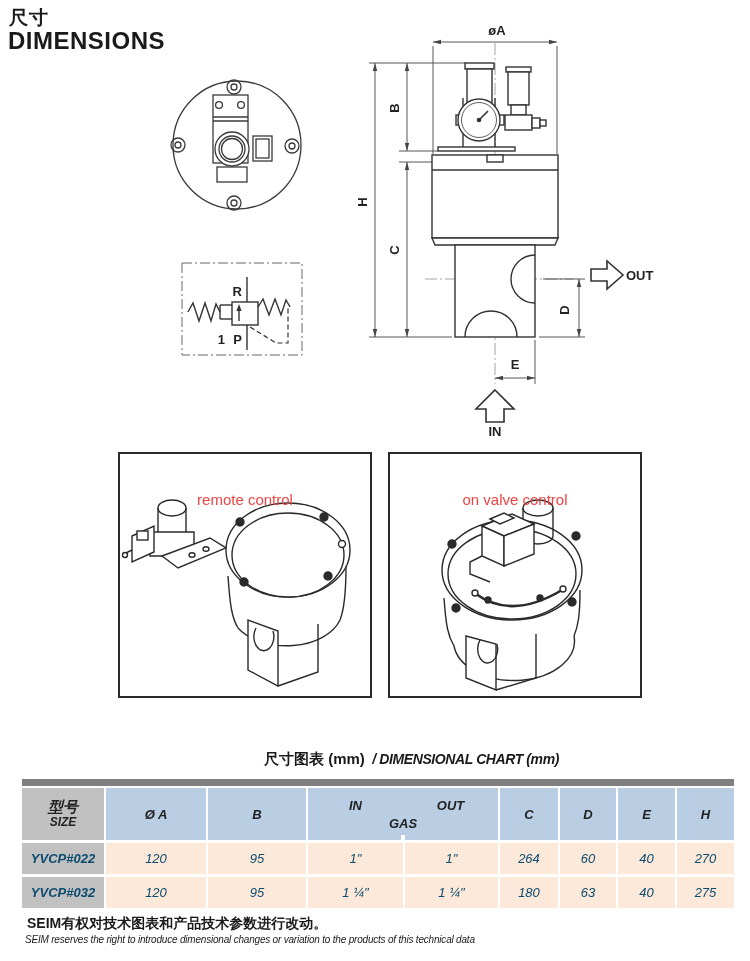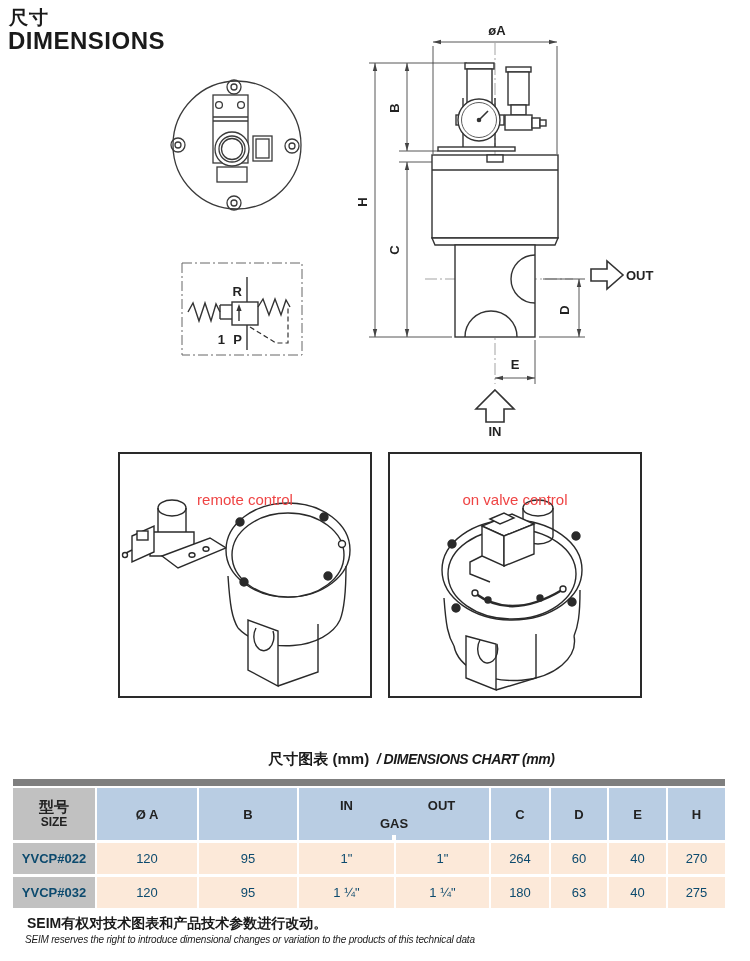--- a/index.html
+++ b/index.html
@@ -17,21 +17,21 @@
         color:#ef4444;font-size:15px;font-weight:500;margin-top:32px;}
   #box-remote{left:118px;top:452px;}
   #box-onvalve{left:388px;top:452px;}
 
   
   .chart-title{left:25px;top:750px;width:713px;text-align:center;text-indent:60px;white-space:nowrap;}
   .chart-title .zh{font-size:15px;font-weight:700;}
   .chart-title .en{font-size:14px;font-weight:600;font-style:italic;letter-spacing:-0.4px;margin-left:3px;}
 
   
-  .dim-table{left:13px;top:779px;width:712px;}
+  .dim-table{left:22px;top:779px;width:712px;font-style:italic;}
   .dim-table .topbar{height:7px;background:#7f7f7f;margin-bottom:2px;}
   .tgrid{display:grid;grid-template-columns:82px 100px 98px 95px 93px 58px 56px 57px 57px;
          column-gap:2px;}
   .hrow{margin-bottom:3px;}
   .hcell{background:#b9cde3;height:52px;display:flex;align-items:center;justify-content:center;
          font-size:13px;font-weight:700;color:#222;}
   .hcell.size{background:#c1c1c1;flex-direction:column;line-height:1.15;}
   .hcell.size .zh{font-size:15px;}
   .hcell.size .en{font-size:12px;}
   .gas-cell{grid-column:4 / span 2;background:#b9cde3;height:52px;position:relative;
@@ -269,21 +269,21 @@
           <path d="M86,116 Q122,142 172,112" fill="none" stroke-width="2.6"></path>
           <circle cx="85" cy="115" r="3"></circle>
             <circle cx="173" cy="111" r="3"></circle>
         </g>
       </g>
     </svg>
   </div>
 
   <div class="abs chart-title">
     <span class="zh">尺寸图表 (mm)</span>
-    <span class="en">/ DIMENSIONS CHART (mm)</span>
+    <span class="en">/ DIMENSIONAL CHART (mm)</span>
   </div>
 
   <div class="abs dim-table">
     <div class="topbar"></div>
 
     <div class="tgrid hrow">
       <div class="hcell size">
         <span class="zh">型号</span>
         <span class="en">SIZE</span>
       </div>

